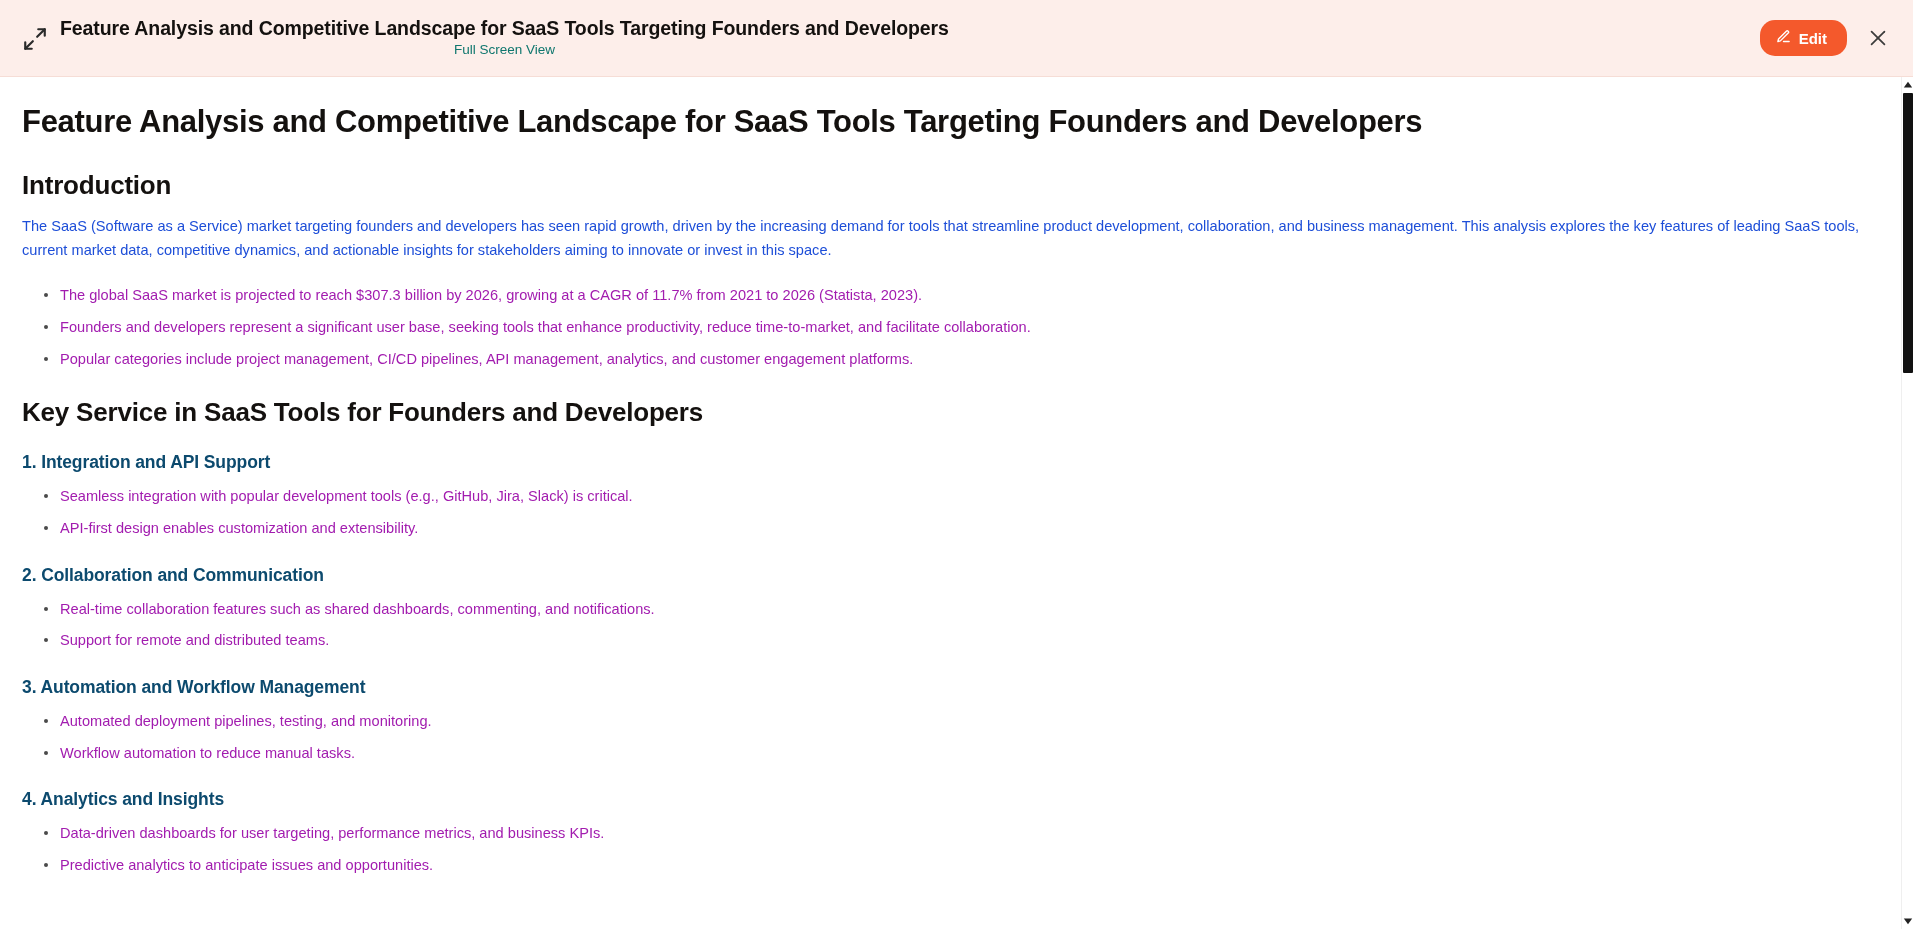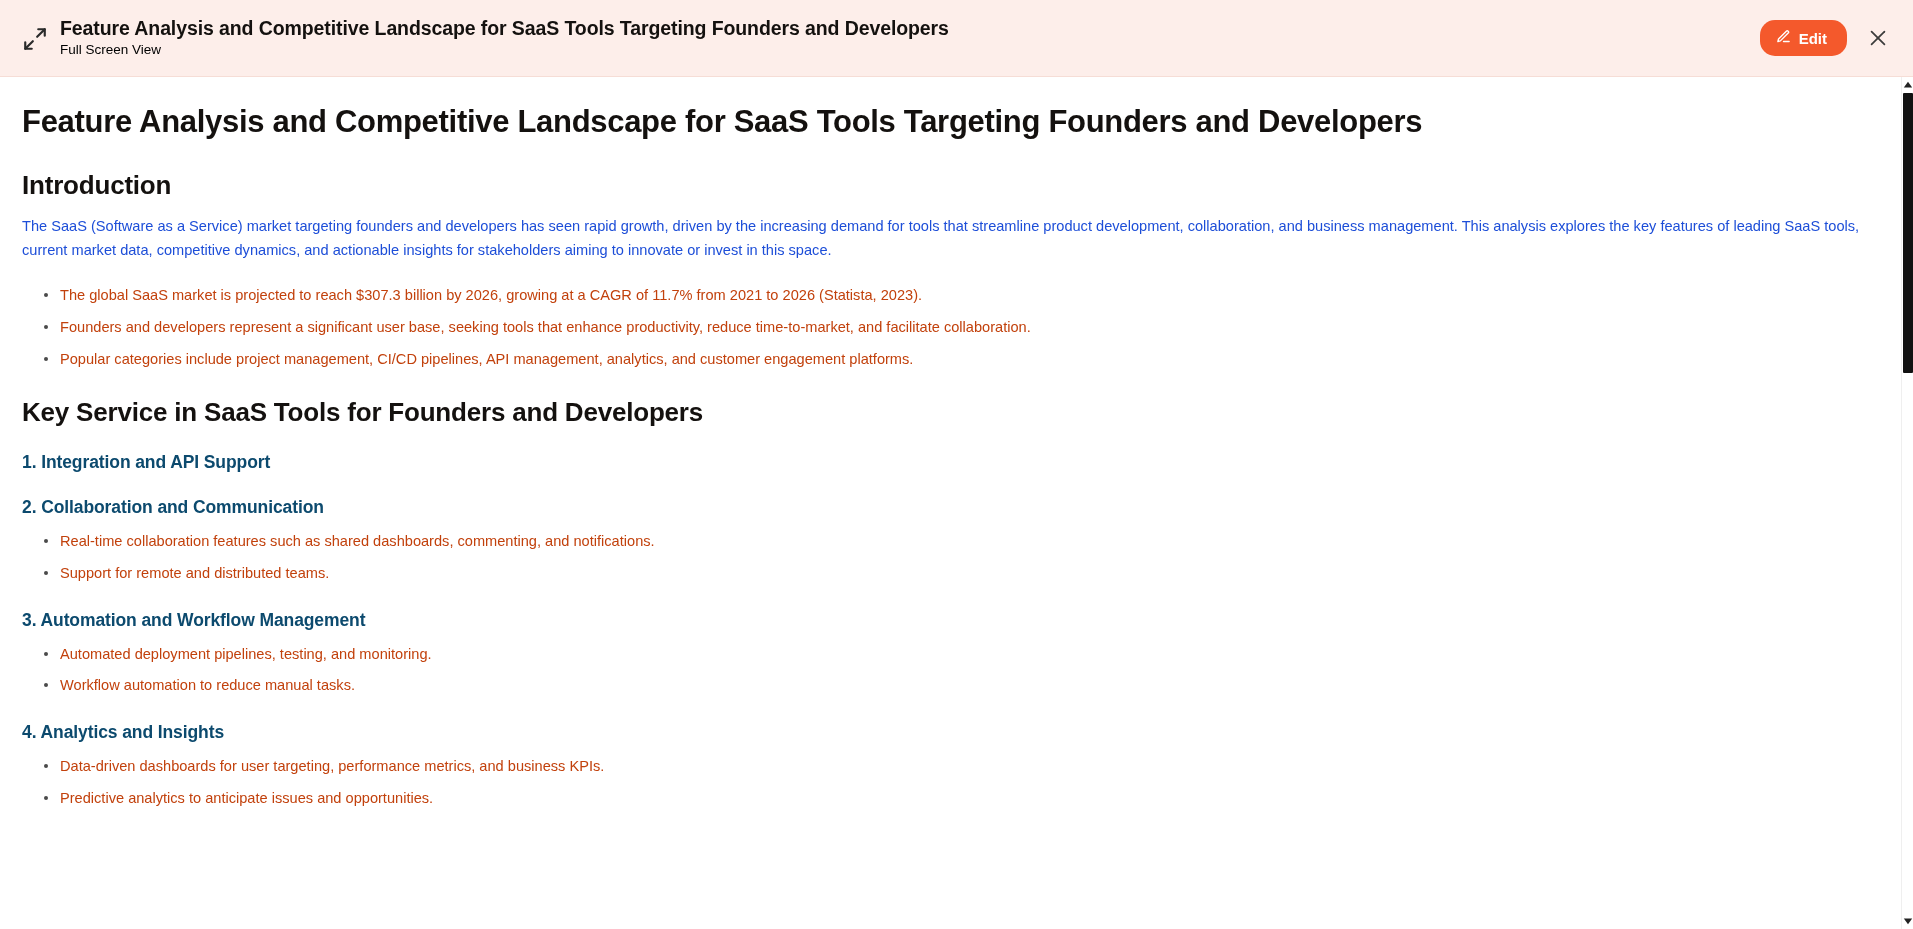--- a/index.html
+++ b/index.html
@@ -41,22 +41,23 @@
   }
   .topbar-title {
     font-size: 19.5px;
     font-weight: bold;
     letter-spacing: -0.1px;
     color: #14110f;
     line-height: 1.1;
   }
   .topbar-subtitle {
     font-size: 13.5px;
-    color: #000000;
+    color: #0f766e;
     line-height: 1.1;
+    text-align: center;
   }
   .topbar-actions {
     margin-left: auto;
     display: flex;
     align-items: center;
     gap: 18px;
   }
   .edit-button {
     display: flex;
     align-items: center;
@@ -130,21 +131,21 @@
     max-width: 1880px;
   }
   ul.bullets {
     margin: 0 0 18px 0;
     padding-left: 22px;
     list-style: none;
   }
   ul.bullets li {
     font-size: 14.6px;
     line-height: 1.62;
-    color: #c2410c;
+    color: #a21caf;
     position: relative;
     padding-left: 16px;
     margin-bottom: 8px;
   }
   ul.bullets li::before {
     content: "";
     position: absolute;
     left: 0;
     top: 9px;
     width: 4px;
@@ -232,20 +233,24 @@
 
     <ul class="bullets">
       <li>The global SaaS market is projected to reach $307.3 billion by 2026, growing at a CAGR of 11.7% from 2021 to 2026 (Statista, 2023).</li>
       <li>Founders and developers represent a significant user base, seeking tools that enhance productivity, reduce time-to-market, and facilitate collaboration.</li>
       <li>Popular categories include project management, CI/CD pipelines, API management, analytics, and customer engagement platforms.</li>
     </ul>
 
     <h2 class="section-h tight">Key Service in SaaS Tools for Founders and Developers</h2>
 
     <h3 class="sub-h">1. Integration and API Support</h3>
+    <ul class="bullets">
+      <li>Seamless integration with popular development tools (e.g., GitHub, Jira, Slack) is critical.</li>
+      <li>API-first design enables customization and extensibility.</li>
+    </ul>
 
     <h3 class="sub-h">2. Collaboration and Communication</h3>
     <ul class="bullets">
       <li>Real-time collaboration features such as shared dashboards, commenting, and notifications.</li>
       <li>Support for remote and distributed teams.</li>
     </ul>
 
     <h3 class="sub-h">3. Automation and Workflow Management</h3>
     <ul class="bullets">
       <li>Automated deployment pipelines, testing, and monitoring.</li>

